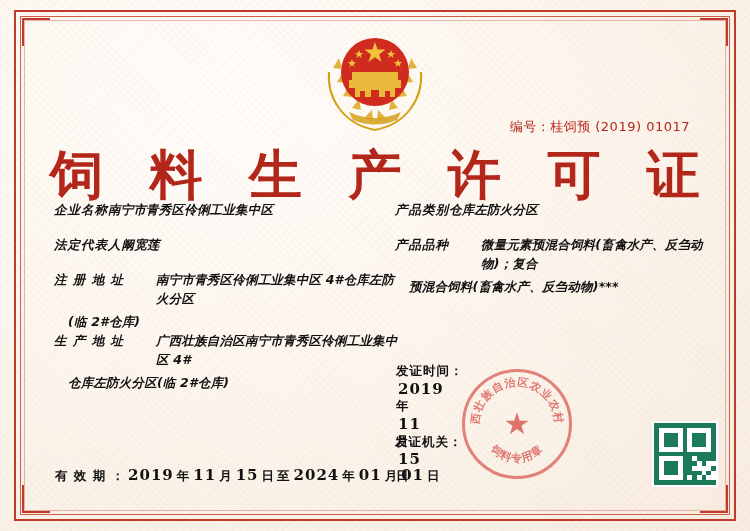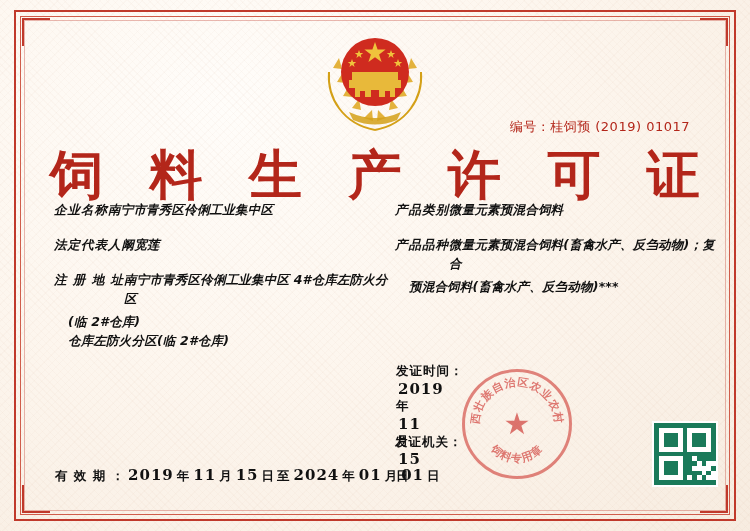--- a/index.html
+++ b/index.html
@@ -119,21 +119,21 @@
     font-weight: bold;
     color: #111;
     letter-spacing: 0.2px;
   }
   .value-sub {
     font-weight: bold;
     color: #111;
     letter-spacing: 0.2px;
     padding-left: 14px;
   }
-  .row.tight { margin-bottom: 4px; }
+  .row.tight { margin-bottom: 4px; gap: 32px; }
   .row.indent { margin-bottom: 0; }
 
   
   .daterow {
     display: flex;
     align-items: baseline;
     font-size: 12.5px;
     font-weight: bold;
     color: #111;
     letter-spacing: 1px;
@@ -309,31 +309,35 @@
       </div>
 
       <div class="row tight">
         <span class="label">注 册 地 址</span>
         <span class="value">南宁市青秀区伶俐工业集中区 4#仓库左防火分区</span>
       </div>
       <div class="row indent">
         <span class="value-sub">(临 2#仓库)</span>
       </div>
 
+      <div class="row tight">
+        <span class="label">生 产 地 址</span>
+        <span class="value">广西壮族自治区南宁市青秀区伶俐工业集中区 4#</span>
+      </div>
       <div class="row">
         <span class="value-sub">仓库左防火分区(临 2#仓库)</span>
       </div>
 
     </div>
 
     <div class="col-right">
 
       <div class="row">
         <span class="label">产品类别</span>
-        <span class="value">微量元素预混合饲料</span>
+        <span class="value">仓库左防火分区</span>
       </div>
 
       <div class="row tight">
         <span class="label">产品品种</span>
         <span class="value">微量元素预混合饲料(畜禽水产、反刍动物)；复合</span>
       </div>
       <div class="row">
         <span class="value-sub">预混合饲料(畜禽水产、反刍动物)***</span>
       </div>
 

